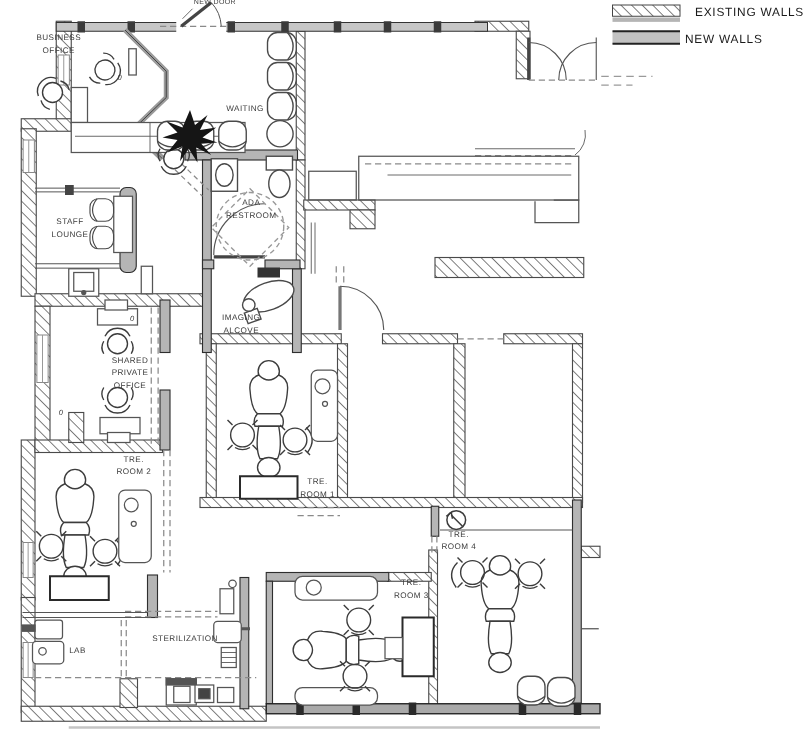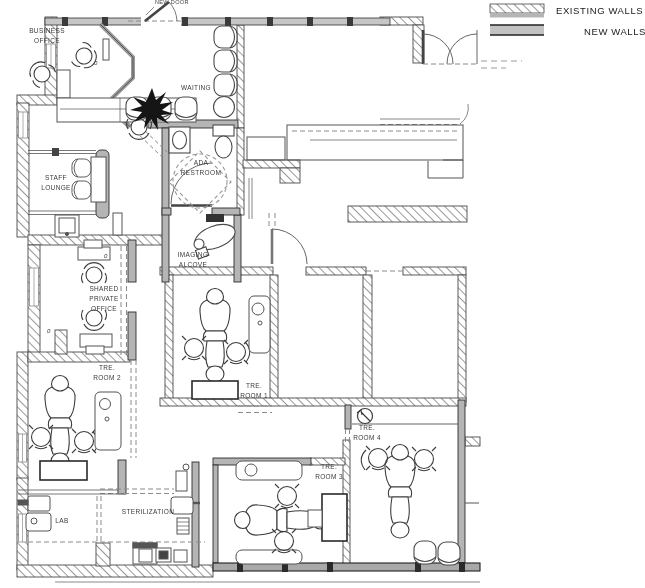--- a/index.html
+++ b/index.html
@@ -360,21 +360,21 @@
       <rect x="490" y="25" width="54" height="10" fill="#c2c2c2" stroke="none"></rect>
       <line x1="490" y1="25" x2="544" y2="25" stroke="#222" stroke-width="1.6"></line>
       <line x1="490" y1="35" x2="544" y2="35" stroke="#222" stroke-width="1.6"></line>
     </g>
   </g>
 </svg>
 
 <div class="lbl-small" style="left:155px;top:-1px;">NEW DOOR</div>
 
 <div class="legend-lbl" style="left:556px;top:5px;">EXISTING WALLS</div>
-<div class="legend-lbl" style="left:584px;top:26px;">NEW WALLS</div>
+<div class="legend-lbl" style="left:548px;top:26px;">NEW WALLS</div>
 
 <div class="lbl" style="left:47px;top:36px;">BUSINESS
 OFFICE</div>
 <div class="lbl" style="left:196px;top:88px;">WAITING</div>
 <div class="lbl" style="left:56px;top:183px;">STAFF
 LOUNGE</div>
 <div class="lbl" style="left:201px;top:168px;">ADA
 RESTROOM</div>
 <div class="lbl" style="left:193px;top:260px;">IMAGING
 ALCOVE</div>

